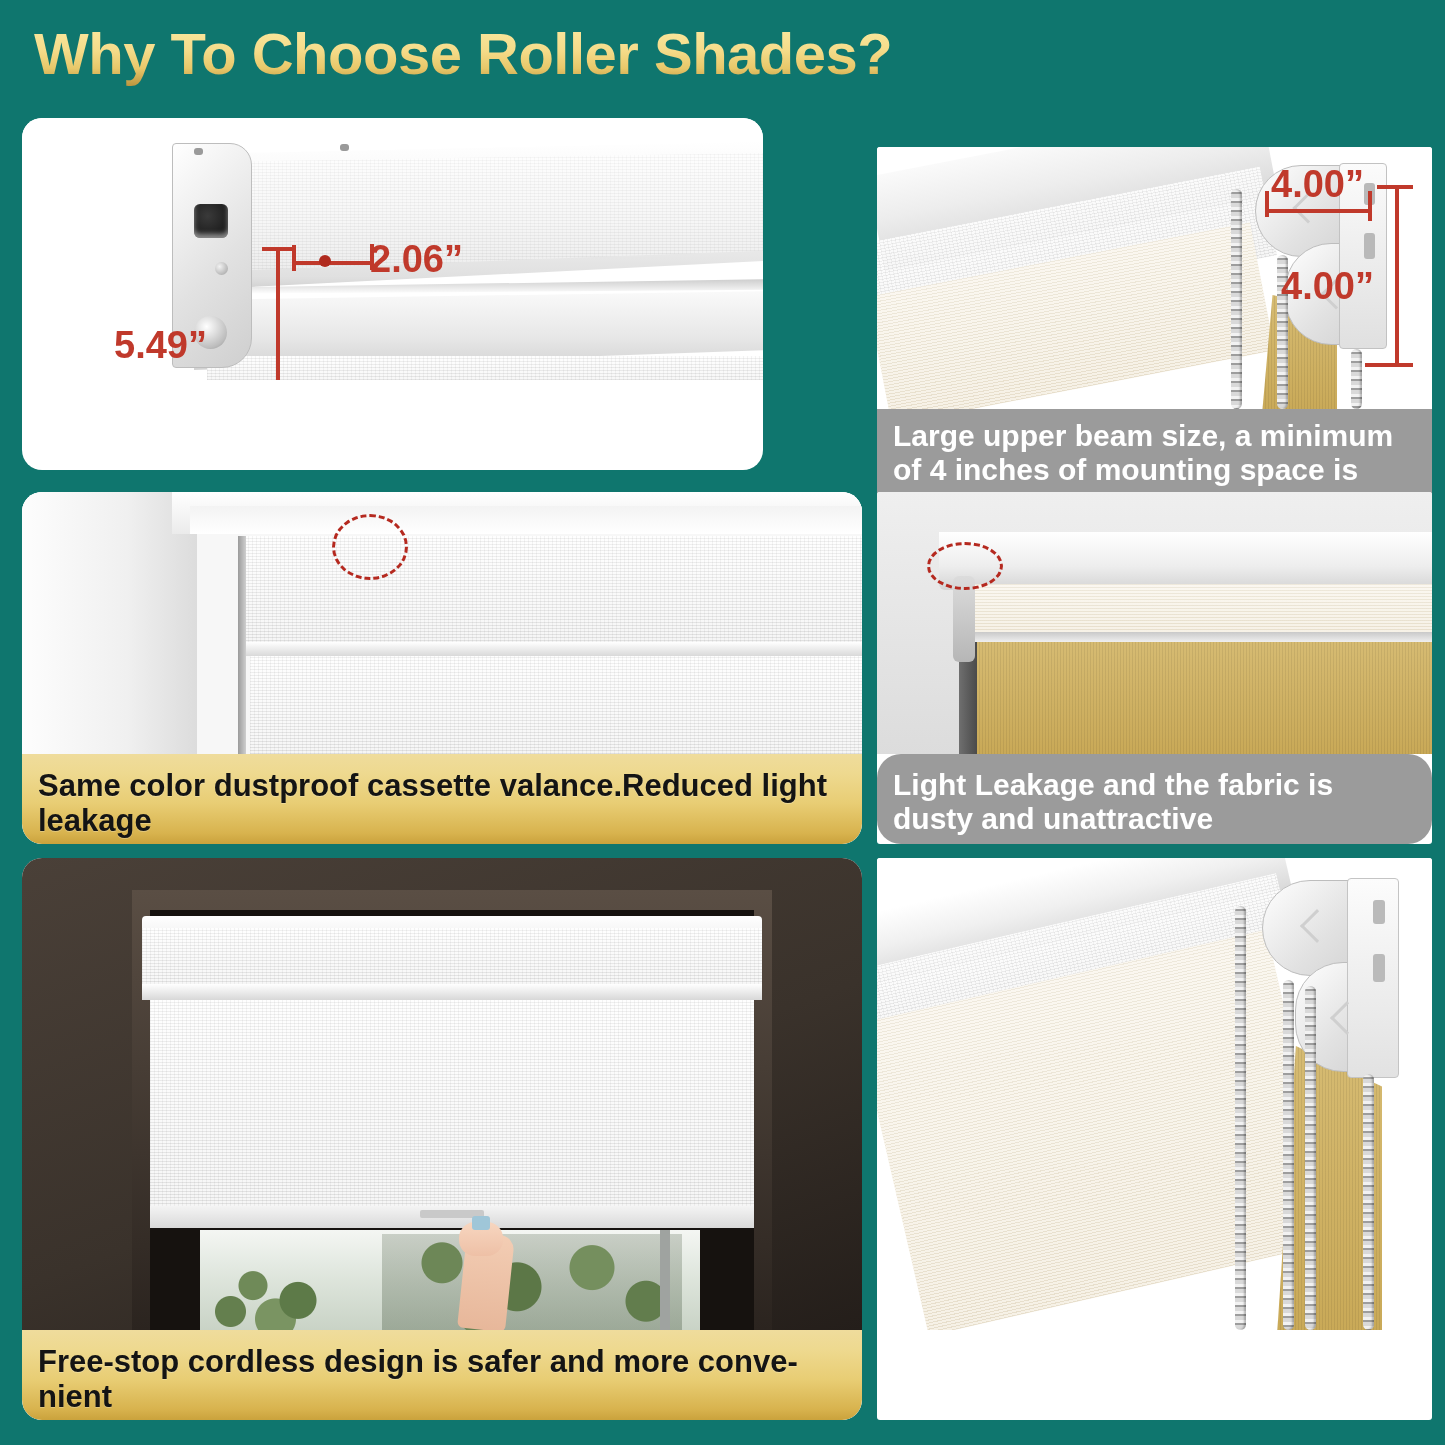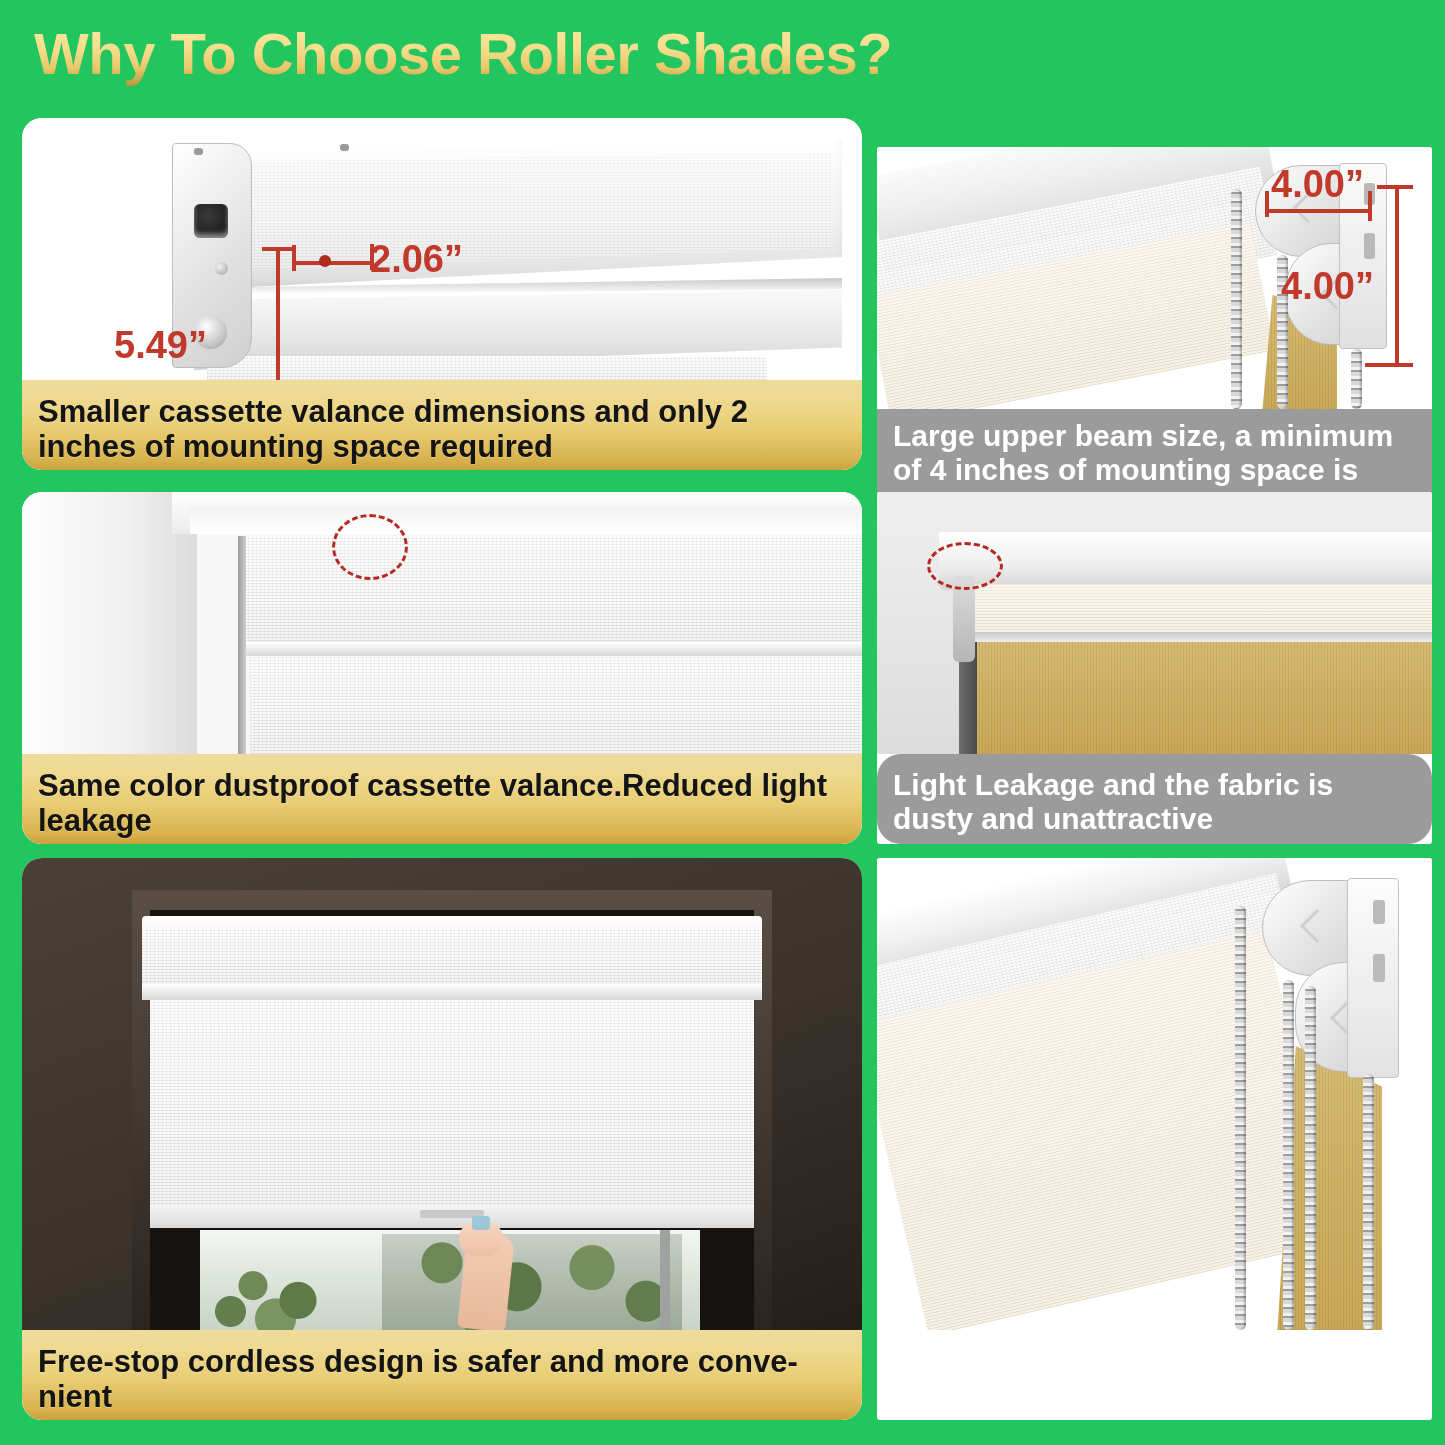--- a/index.html
+++ b/index.html
@@ -2,21 +2,21 @@
 <html><head>
 <meta charset="utf-8">
 <style>
   * { box-sizing: border-box; margin:0; padding:0; }
   html, body {
     width:1445px; height:1445px;
     background:#2b2a28;
     font-family:"Liberation Sans", sans-serif;
     overflow:hidden;
   }
-  .page { position:relative; width:1445px; height:1445px; background:#22c55e; }
+  .page { position:relative; width:1445px; height:1445px; background:#0f766e; }
 
   
   .title {
     position:absolute; left:34px; top:20px;
     font-size:58px; font-weight:bold; letter-spacing:-0.5px;
     background:linear-gradient(180deg,#fbeaa4 0%,#f5dc8a 45%,#e8c86a 72%,#b9923c 100%);
     -webkit-background-clip:text; background-clip:text;
     -webkit-text-fill-color:transparent; color:#f0d688;
     white-space:nowrap;
   }
@@ -82,21 +82,21 @@
     border:1px solid #bdbdbd;
   }
 </style>
 </head>
 <body>
 
 <div class="page">
 
   <div class="title">Why To Choose Roller Shades?</div>
 
-  <div class="panel good" style="left:22px; top:118px; width:840px; height:352px;">
+  <div class="panel good" style="left:22px; top:118px; width:741px; height:352px;">
     <div class="photo" style="height:262px; background:#ffffff;">
 
       <div class="wtex" style="left:170px; top:22px; width:650px; height:150px;
                   clip-path:polygon(0 14px, 100% 0, 100% 78%, 0 100%);
                   background:linear-gradient(180deg,#ffffff,#f1f1f1 55%,#dcdcdc);
                   box-shadow:inset 0 -6px 10px rgba(0,0,0,.06);"></div>
       <div class="wtex" style="left:180px; top:34px; width:630px; height:120px; opacity:.55;
                   clip-path:polygon(0 10px, 100% 0, 100% 80%, 0 100%);"></div>
 
       <div style="position:absolute; left:172px; top:160px; width:648px; height:16px;
@@ -123,21 +123,20 @@
       <div class="tick" style="left:270px; top:127px; width:4px; height:26px;"></div>
       <div class="tick" style="left:348px; top:126px; width:4px; height:26px;"></div>
       <div style="position:absolute; left:297px; top:137px; width:12px; height:12px; border-radius:50%; background:#b02a1e;"></div>
       <div class="dim-txt" style="left:348px; top:120px; font-size:38px;">2.06”</div>
 
       <div class="dim-line" style="left:254px; top:130px; width:4px; height:204px;"></div>
       <div class="tick" style="left:240px; top:129px; width:34px; height:4px;"></div>
 
       <div class="dim-txt" style="left:92px; top:206px; font-size:38px;">5.49”</div>
     </div>
-    <div class="cap gold" style="height:90px; font-size:31px;">Smaller cassette valance dimensions and only 2 inches of mounting space required</div>
   </div>
 
   <div class="panel bad" style="left:877px; top:118px; width:555px; height:352px;margin-top:29px;">
     <div class="photo" style="height:262px; background:#ffffff;">
 
       <div style="position:absolute; left:-10px; top:30px; width:400px; height:96px;
                   transform:rotate(-11deg); transform-origin:left top;
                   background:linear-gradient(180deg,#fafafa,#ededed 45%,#d7d7d7);"></div>
 
       <div class="wtex" style="left:-10px; top:96px; width:400px; height:90px; transform:rotate(-11deg); transform-origin:left top; opacity:.9;"></div>

